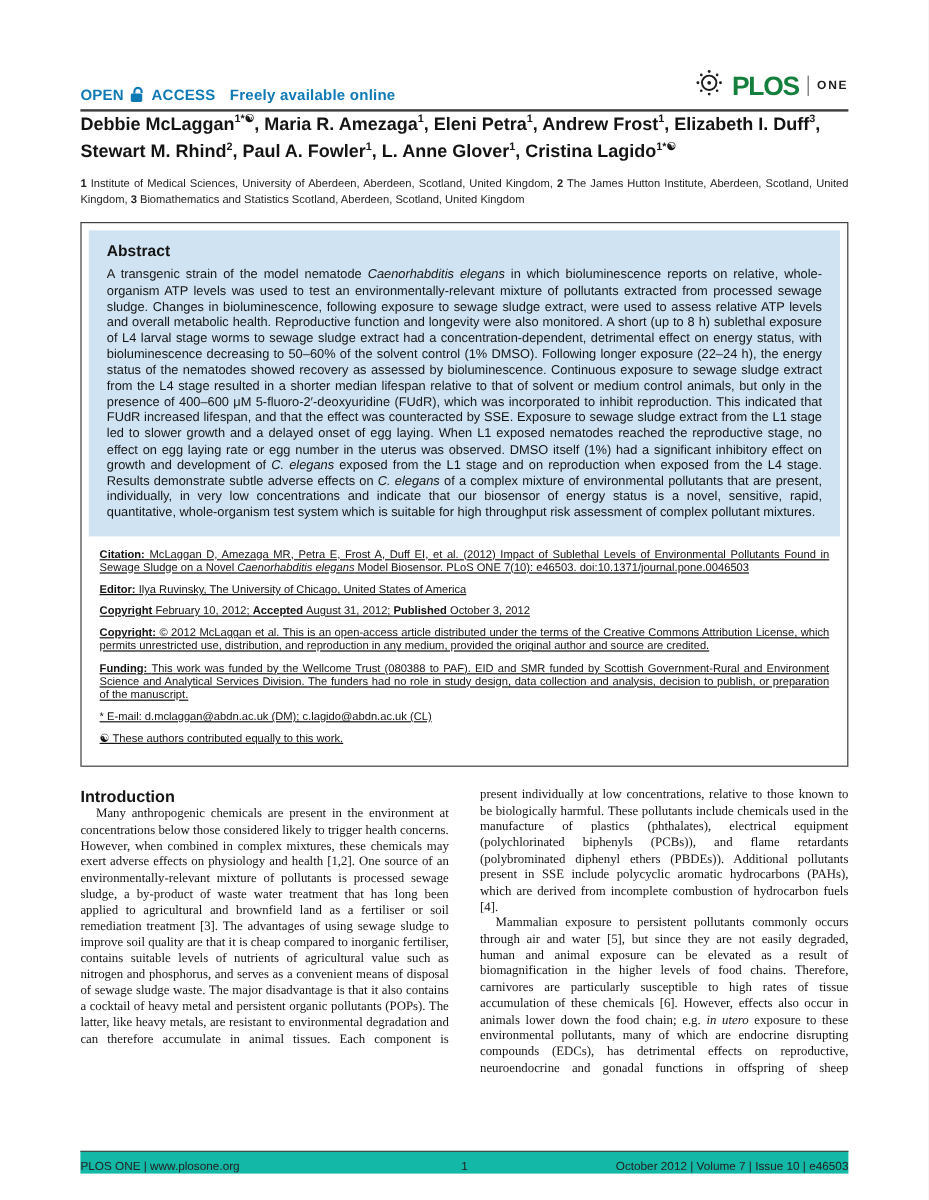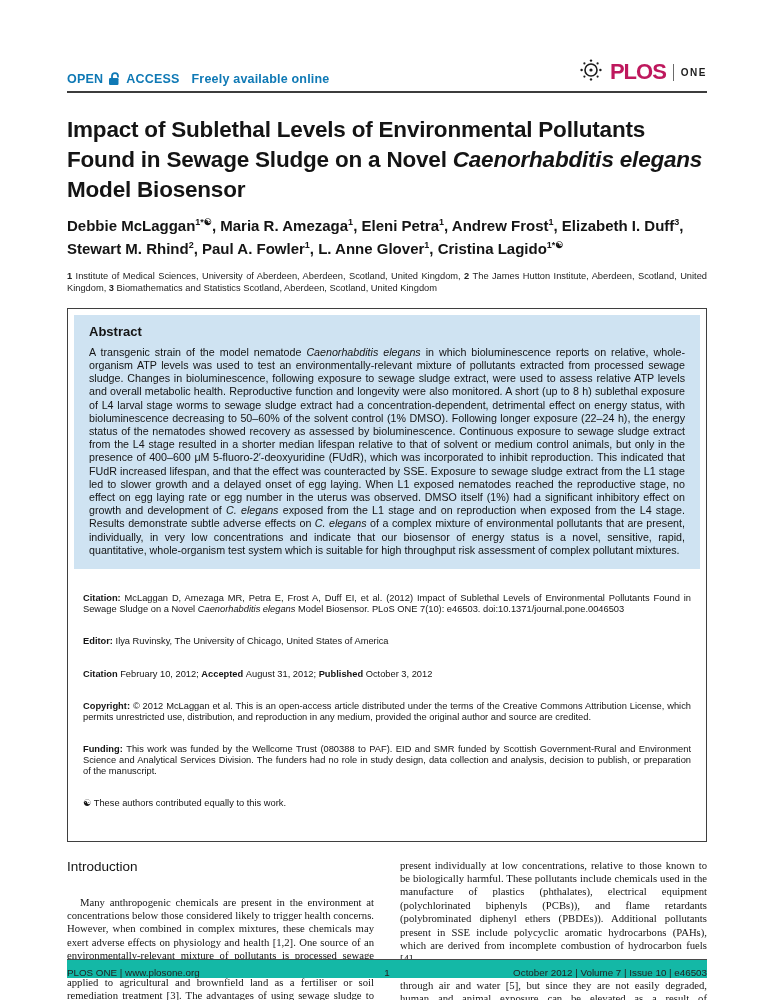--- a/index.html
+++ b/index.html
@@ -15,42 +15,42 @@
   .topbar {
     display:flex; justify-content:space-between; align-items:flex-end;
     padding-top:26px; padding-bottom:5px; border-bottom:2px solid #3c3c3c;
   }
   .oa {
     color:var(--accent,#0f79b5); font-weight:bold; font-size:12.5px;
     display:flex; align-items:center; gap:4px; letter-spacing:.2px;margin-top:46px;
   }
   .oa .lock { display:inline-flex; margin:0 1px; }
   .logo { display:flex; align-items:center; gap:7px; }
-  .logo .plos { font-size:22px; font-weight:bold; letter-spacing:-1px; color:#be185d; }
+  .logo .plos { font-size:22px; font-weight:bold; letter-spacing:-1px; color:#15803d; }
   .logo .sep { width:1px; height:17px; background:#6a6a6a; }
   .logo .one { font-size:10px; font-weight:bold; letter-spacing:1.5px; color:#1c1c1c; }
 
   
   h1.title { font-size:22.5px; line-height:1.34; font-weight:bold; margin:22px 0 10px; letter-spacing:-.2px; }
   .authors { font-size:15px; font-weight:bold; line-height:1.5; margin:0 0 9px; }
   .authors sup, .affil sup { font-size:60%; line-height:0; }
   .affil { font-size:9.3px; line-height:1.35; text-align:justify; color:#222; }
 
   
   .absbox { border:1.5px solid #3f3f3f; margin-top:13px; padding:6px; }
   .absblue { background:var(--absbg,#cfe3f2); padding:9px 15px 12px; }
   .absblue h2 { font-size:13px; margin:0 0 7px; font-weight:bold; }
   .absblue p { font-size:10.7px; line-height:1.235; text-align:justify; margin:0; }
   .metasec { padding:3px 9px 4px; }
-  .metasec p { font-size:9.3px; line-height:1.2; margin:21px 0; text-align:justify; }
+  .metasec p { font-size:9.3px; line-height:1.2; margin:7px 0; text-align:justify;text-decoration:underline; }
 
   
   .introsec { display:flex; gap:26px; margin-top:17px; }
   .col { flex:1 1 0; min-width:0; }
-  h3.introhead { font-size:13.5px; font-weight:normal; margin:0 0 22px; }
+  h3.introhead { font-size:13.5px; font-weight:bold; margin:0 0 1px; }
   .serif p {
     font-family:"Liberation Serif", serif; font-size:10.7px; line-height:1.25;
     text-align:justify; margin:0;
   }
   .serif p.indent { text-indent:13px; }
   .serif p.jlast { text-align-last:justify; }
   .serif p + p { margin-top:0; }
 
   
   .pfooter {
@@ -98,35 +98,35 @@
             <circle cx="5.4" cy="18.6" r="1.1" fill="#1c1c1c"></circle>
             <circle cx="18.6" cy="18.6" r="1.1" fill="#1c1c1c"></circle>
           </svg>
         </span>
         <span class="plos">PLOS</span>
         <span class="sep"></span>
         <span class="one">ONE</span>
       </div>
     </div>
 
-    <h1 class="title">Impact of Sublethal Levels of Environmental Pollutants Found in Sewage Sludge on a Novel <i>Caenorhabditis elegans</i> Model Biosensor</h1>
     <p class="authors">Debbie McLaggan<sup>1*☯</sup>, Maria R. Amezaga<sup>1</sup>, Eleni Petra<sup>1</sup>, Andrew Frost<sup>1</sup>, Elizabeth I. Duff<sup>3</sup>, Stewart M. Rhind<sup>2</sup>, Paul A. Fowler<sup>1</sup>, L. Anne Glover<sup>1</sup>, Cristina Lagido<sup>1*☯</sup></p>
     <p class="affil"><b>1</b> Institute of Medical Sciences, University of Aberdeen, Aberdeen, Scotland, United Kingdom, <b>2</b> The James Hutton Institute, Aberdeen, Scotland, United Kingdom, <b>3</b> Biomathematics and Statistics Scotland, Aberdeen, Scotland, United Kingdom</p>
 
     <div class="absbox">
       <div class="absblue">
         <h2>Abstract</h2>
         <p>A transgenic strain of the model nematode <i>Caenorhabditis elegans</i> in which bioluminescence reports on relative, whole-organism ATP levels was used to test an environmentally-relevant mixture of pollutants extracted from processed sewage sludge. Changes in bioluminescence, following exposure to sewage sludge extract, were used to assess relative ATP levels and overall metabolic health. Reproductive function and longevity were also monitored. A short (up to 8 h) sublethal exposure of L4 larval stage worms to sewage sludge extract had a concentration-dependent, detrimental effect on energy status, with bioluminescence decreasing to 50–60% of the solvent control (1% DMSO). Following longer exposure (22–24 h), the energy status of the nematodes showed recovery as assessed by bioluminescence. Continuous exposure to sewage sludge extract from the L4 stage resulted in a shorter median lifespan relative to that of solvent or medium control animals, but only in the presence of 400–600 μM 5-fluoro-2′-deoxyuridine (FUdR), which was incorporated to inhibit reproduction. This indicated that FUdR increased lifespan, and that the effect was counteracted by SSE. Exposure to sewage sludge extract from the L1 stage led to slower growth and a delayed onset of egg laying. When L1 exposed nematodes reached the reproductive stage, no effect on egg laying rate or egg number in the uterus was observed. DMSO itself (1%) had a significant inhibitory effect on growth and development of <i>C. elegans</i> exposed from the L1 stage and on reproduction when exposed from the L4 stage. Results demonstrate subtle adverse effects on <i>C. elegans</i> of a complex mixture of environmental pollutants that are present, individually, in very low concentrations and indicate that our biosensor of energy status is a novel, sensitive, rapid, quantitative, whole-organism test system which is suitable for high throughput risk assessment of complex pollutant mixtures.</p>
       </div>
       <div class="metasec">
         <p><b>Citation: </b>McLaggan D, Amezaga MR, Petra E, Frost A, Duff EI, et al. (2012) Impact of Sublethal Levels of Environmental Pollutants Found in Sewage Sludge on a Novel <i>Caenorhabditis elegans</i> Model Biosensor. PLoS ONE 7(10): e46503. doi:10.1371/journal.pone.0046503</p>
         <p><b>Editor: </b>Ilya Ruvinsky, The University of Chicago, United States of America</p>
-        <p><b>Citation </b>February 10, 2012; <b>Accepted </b>August 31, 2012; <b>Published </b>October 3, 2012</p>
+        <p><b>Copyright </b>February 10, 2012; <b>Accepted </b>August 31, 2012; <b>Published </b>October 3, 2012</p>
         <p><b>Copyright: </b>© 2012 McLaggan et al. This is an open-access article distributed under the terms of the Creative Commons Attribution License, which permits unrestricted use, distribution, and reproduction in any medium, provided the original author and source are credited.</p>
         <p><b>Funding: </b>This work was funded by the Wellcome Trust (080388 to PAF). EID and SMR funded by Scottish Government-Rural and Environment Science and Analytical Services Division. The funders had no role in study design, data collection and analysis, decision to publish, or preparation of the manuscript.</p>
+        <p>* E-mail: d.mclaggan@abdn.ac.uk (DM); c.lagido@abdn.ac.uk (CL)</p>
         <p>☯ These authors contributed equally to this work.</p>
       </div>
     </div>
 
     <div class="introsec">
       <div class="col serif">
         <h3 class="introhead">Introduction</h3>
         <p class="indent jlast">Many anthropogenic chemicals are present in the environment at concentrations below those considered likely to trigger health concerns. However, when combined in complex mixtures, these chemicals may exert adverse effects on physiology and health [1,2]. One source of an environmentally-relevant mixture of pollutants is processed sewage sludge, a by-product of waste water treatment that has long been applied to agricultural and brownfield land as a fertiliser or soil remediation treatment [3]. The advantages of using sewage sludge to improve soil quality are that it is cheap compared to inorganic fertiliser, contains suitable levels of nutrients of agricultural value such as nitrogen and phosphorus, and serves as a convenient means of disposal of sewage sludge waste. The major disadvantage is that it also contains a cocktail of heavy metal and persistent organic pollutants (POPs). The latter, like heavy metals, are resistant to environmental degradation and can therefore accumulate in animal tissues. Each component is</p>
       </div>
       <div class="col serif">

